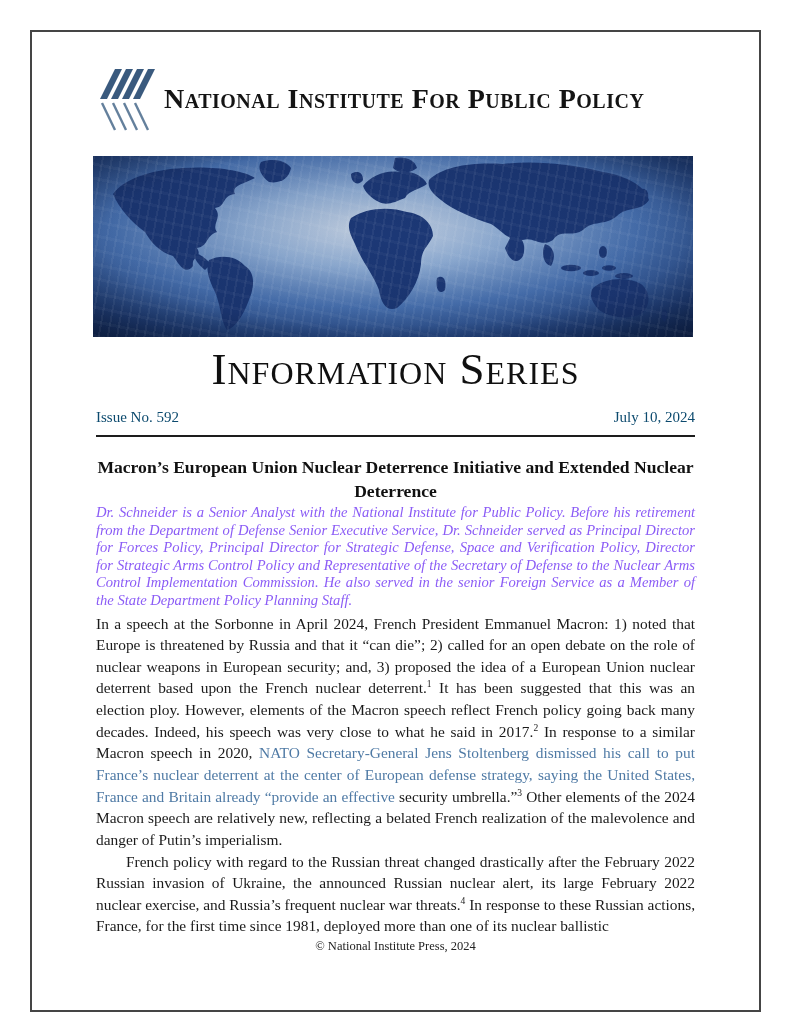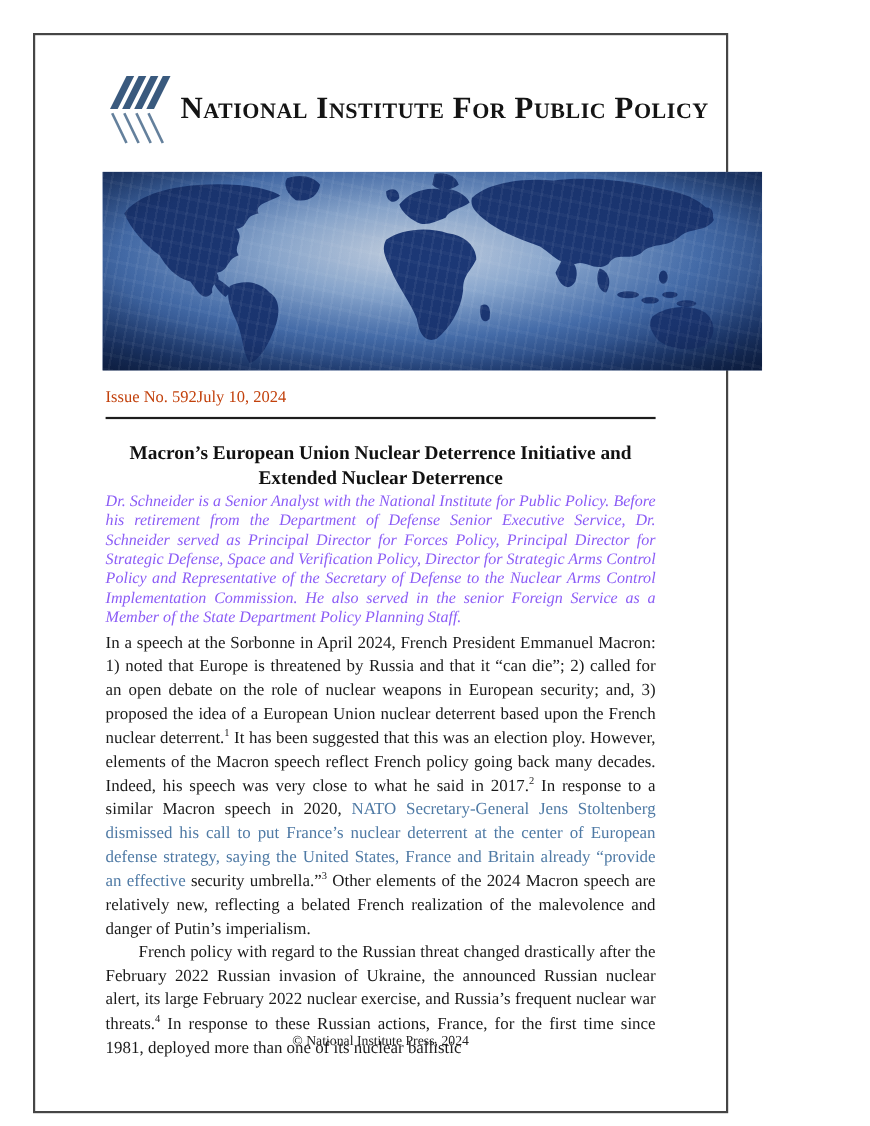--- a/index.html
+++ b/index.html
@@ -8,21 +8,21 @@
     position: relative;
     width: 791px; height: 1024px;
     background: #ffffff;
     font-family: "Liberation Serif", serif;
     color: #1a1a1a;
     overflow: hidden;
   }
   .frame {
     position: absolute;
     left: 30px; top: 30px;
-    width: 632px; height: 982px;
+    width: 731px; height: 982px;
     border: 2px solid #454545;
     padding: 32px 64px 0 64px;
   }
   
   .masthead-header {
     display: flex; align-items: center;
     height: 70px; margin-top: 0;
   }
   .logo-wrap { width: 64px; height: 68px; flex: 0 0 auto; }
   .org-name {
@@ -55,24 +55,24 @@
     margin: 9px 0 0 0;
     text-align: center;
     font-variant: small-caps;
     font-weight: 400;
     font-size: 45px;
     letter-spacing: 1px;
     line-height: 1.05;
     color: #101010;
   }
   .issue-row {
-    display: flex; justify-content: flex-start;
+    display: flex; justify-content: space-between;
     margin-top: 16px;
     font-size: 15px;
-    color: #c2410c;
+    color: #0c4a6e;
   }
   .rule {
     border: none;
     border-top: 2px solid #1d1d1d;
     margin: 9px 0 0 0;
   }
   .article-title {
     margin: 19px 0 0 0;
     font-size: 17.6px;
     font-weight: 700;
@@ -178,20 +178,21 @@
           <ellipse cx="510" cy="96" rx="4" ry="6"></ellipse>
           <path d="M546,34 C552,30 558,36 554,46 C548,50 544,42 546,34 Z"></path>
           <path d="M500,132 C512,122 534,120 548,128 C558,136 558,150 548,158 C534,164 514,162 504,152 C498,144 496,138 500,132 Z"></path>
           <path d="M570,154 C574,152 576,158 572,166 C568,164 568,158 570,154 Z"></path>
         </g>
         <rect x="0" y="0" width="600" height="181" fill="url(#vig)"></rect>
       </svg>
       <div class="map-texture"></div>
     </div>
 
+    <h2 class="series-title">Information Series</h2>
 
     <div class="issue-row">
       <span>Issue No. 592</span>
       <span>July 10, 2024</span>
     </div>
 
     <hr class="rule">
 
     <h3 class="article-title">Macron’s European Union Nuclear Deterrence Initiative and Extended Nuclear Deterrence</h3>
 

